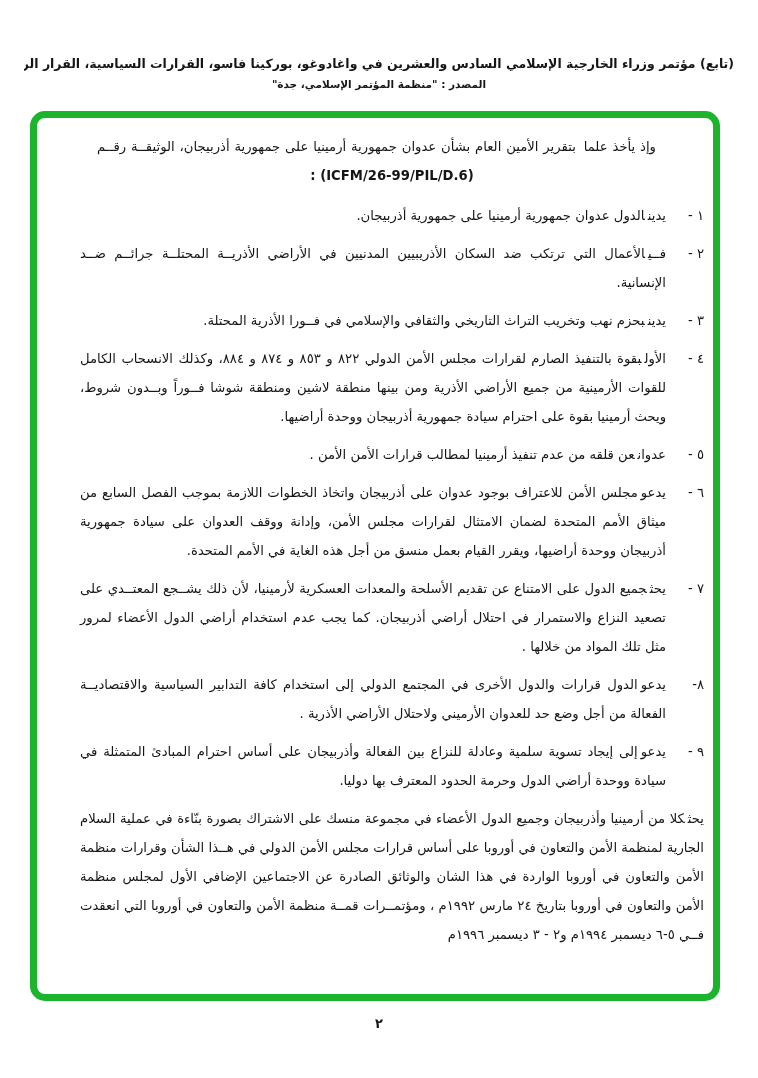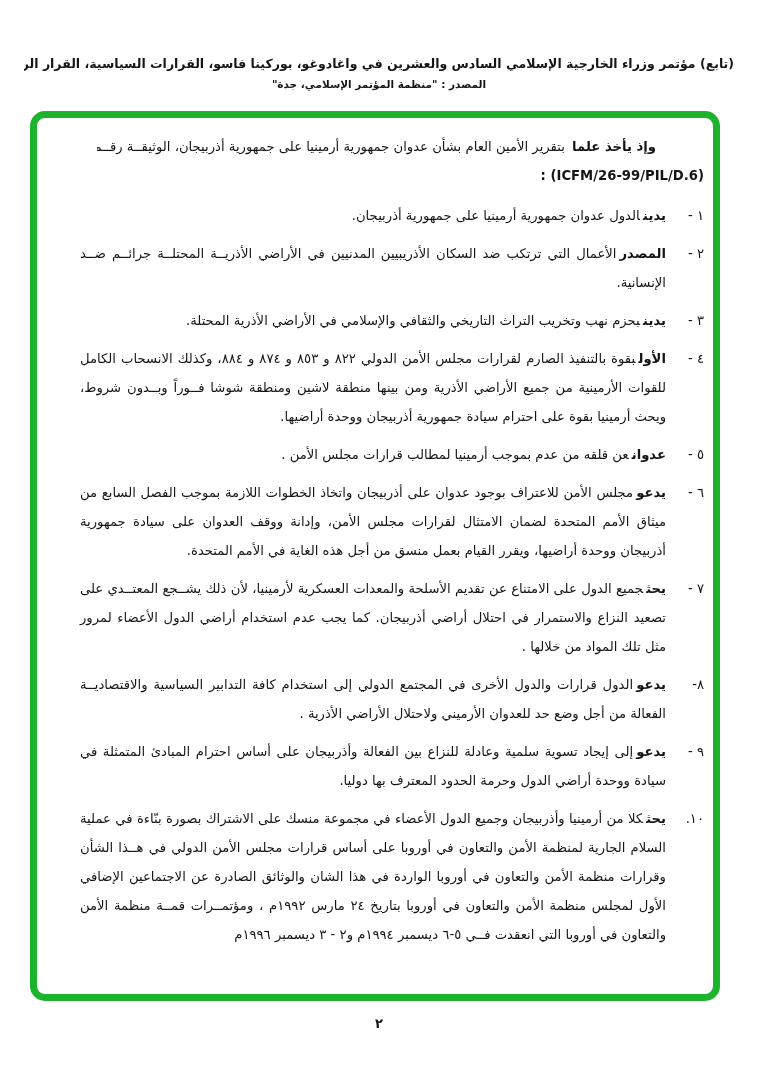--- a/index.html
+++ b/index.html
@@ -56,40 +56,40 @@
     white-space: nowrap;
     overflow: hidden;
     text-align: justify;
     text-align-last: justify;
   }
   .intro-ref {
     direction: rtl;
     font-size: 13.2px;
     font-weight: 700;
     line-height: 29px;
-    text-align: right;
+    text-align: center;
     margin-bottom: 11px;
   }
 
   
   .item {
     display: flex;
     margin-bottom: 9px;
     font-size: 13.2px;
     line-height: 29px;
   }
   .item .num {
     flex: 0 0 38px;
     width: 38px;
     box-sizing: border-box;
     text-align: right;
     padding-left: 5px;
   }
   .item .txt { flex: 1; text-align: justify; }
-  .lead { font-weight: 700; margin-left: 3px; }
+  .lead { font-weight: 400; margin-left: 3px; }
 
   
   .pageno {
     margin-top: 15px;
     text-align: center;
     font-size: 13px;
     font-weight: 700;
   }
 </style>
 </head>
@@ -108,36 +108,36 @@
     </div>
     <div class="intro-ref">(ICFM/26-99/PIL/D.6) :</div>
 
     <div class="item">
       <div class="num">١ -</div>
       <div class="txt"><span class="lead">يدين</span><span>الدول عدوان جمهورية أرمينيا على جمهورية أذربيجان.</span></div>
     </div>
 
     <div class="item">
       <div class="num">٢ -</div>
-      <div class="txt"><span class="lead">المصدر</span><span>الأعمال التي ترتكب ضد السكان الأذريبيين المدنيين في الأراضي الأذريــة  المحتلــة جرائــم ضــد الإنسانية.</span></div>
+      <div class="txt"><span class="lead">فــي</span><span>الأعمال التي ترتكب ضد السكان الأذريبيين المدنيين في الأراضي الأذريــة  المحتلــة جرائــم ضــد الإنسانية.</span></div>
     </div>
 
     <div class="item">
       <div class="num">٣ -</div>
-      <div class="txt"><span class="lead">يدين</span><span>بحزم نهب وتخريب التراث التاريخي والثقافي والإسلامي في الأراضي الأذرية المحتلة.</span></div>
+      <div class="txt"><span class="lead">يدين</span><span>بحزم نهب وتخريب التراث التاريخي والثقافي والإسلامي في فــورا الأذرية المحتلة.</span></div>
     </div>
 
     <div class="item">
       <div class="num">٤ -</div>
       <div class="txt"><span class="lead">الأول</span><span>بقوة بالتنفيذ الصارم لقرارات مجلس الأمن الدولي ٨٢٢ و ٨٥٣ و ٨٧٤ و ٨٨٤، وكذلك الانسحاب الكامل للقوات الأرمينية من جميع الأراضي الأذرية ومن بينها منطقة لاشين ومنطقة شوشا فــوراً وبــدون شروط، ويحث أرمينيا بقوة على احترام سيادة جمهورية أذربيجان ووحدة أراضيها.</span></div>
     </div>
 
     <div class="item">
       <div class="num">٥ -</div>
-      <div class="txt"><span class="lead">عدوان</span><span>عن قلقه من عدم بموجب أرمينيا لمطالب قرارات مجلس الأمن .</span></div>
+      <div class="txt"><span class="lead">عدوان</span><span>عن قلقه من عدم تنفيذ أرمينيا لمطالب قرارات الأمن الأمن .</span></div>
     </div>
 
     <div class="item">
       <div class="num">٦ -</div>
       <div class="txt"><span class="lead">يدعو</span><span>مجلس الأمن للاعتراف بوجود عدوان على أذربيجان واتخاذ الخطوات اللازمة بموجب الفصل السابع من ميثاق الأمم المتحدة لضمان الامتثال لقرارات مجلس الأمن، وإدانة ووقف العدوان على سيادة جمهورية أذربيجان ووحدة أراضيها، ويقرر القيام بعمل منسق من أجل هذه الغاية في الأمم المتحدة.</span></div>
     </div>
 
     <div class="item">
       <div class="num">٧ -</div>
       <div class="txt"><span class="lead">يحث</span><span>جميع الدول على الامتناع عن تقديم الأسلحة والمعدات العسكرية لأرمينيا، لأن ذلك يشــجع المعتــدي على تصعيد النزاع والاستمرار في احتلال أراضي أذربيجان. كما يجب عدم استخدام أراضي الدول الأعضاء لمرور مثل تلك المواد من خلالها .</span></div>
@@ -147,21 +147,20 @@
       <div class="num">٨-</div>
       <div class="txt"><span class="lead">يدعو</span><span>الدول قرارات والدول الأخرى في المجتمع الدولي إلى استخدام كافة التدابير السياسية والاقتصاديــة الفعالة من أجل وضع حد للعدوان الأرميني ولاحتلال الأراضي الأذرية .</span></div>
     </div>
 
     <div class="item">
       <div class="num">٩ -</div>
       <div class="txt"><span class="lead">يدعو</span><span>إلى إيجاد تسوية سلمية وعادلة للنزاع بين الفعالة وأذربيجان على أساس احترام المبادئ المتمثلة في سيادة ووحدة أراضي الدول وحرمة الحدود المعترف بها دوليا.</span></div>
     </div>
 
     <div class="item">
-      <div class="num">١٠.</div>
       <div class="txt"><span class="lead">يحث</span><span>كلا من أرمينيا وأذربيجان وجميع الدول الأعضاء في مجموعة منسك على الاشتراك بصورة بنّاءة في عملية السلام الجارية لمنظمة الأمن والتعاون في أوروبا على أساس قرارات مجلس الأمن الدولي في هــذا الشأن وقرارات منظمة الأمن والتعاون في أوروبا الواردة في هذا الشان والوثائق الصادرة عن الاجتماعين الإضافي الأول لمجلس منظمة الأمن والتعاون في أوروبا بتاريخ ٢٤ مارس ١٩٩٢م ، ومؤتمــرات قمــة منظمة الأمن والتعاون في أوروبا التي انعقدت فــي ٥-٦ ديسمبر ١٩٩٤م و٢ - ٣ ديسمبر ١٩٩٦م</span></div>
     </div>
 
   </div>
 
   <div class="pageno">٢</div>
 
 </div>
 
 </body></html>

